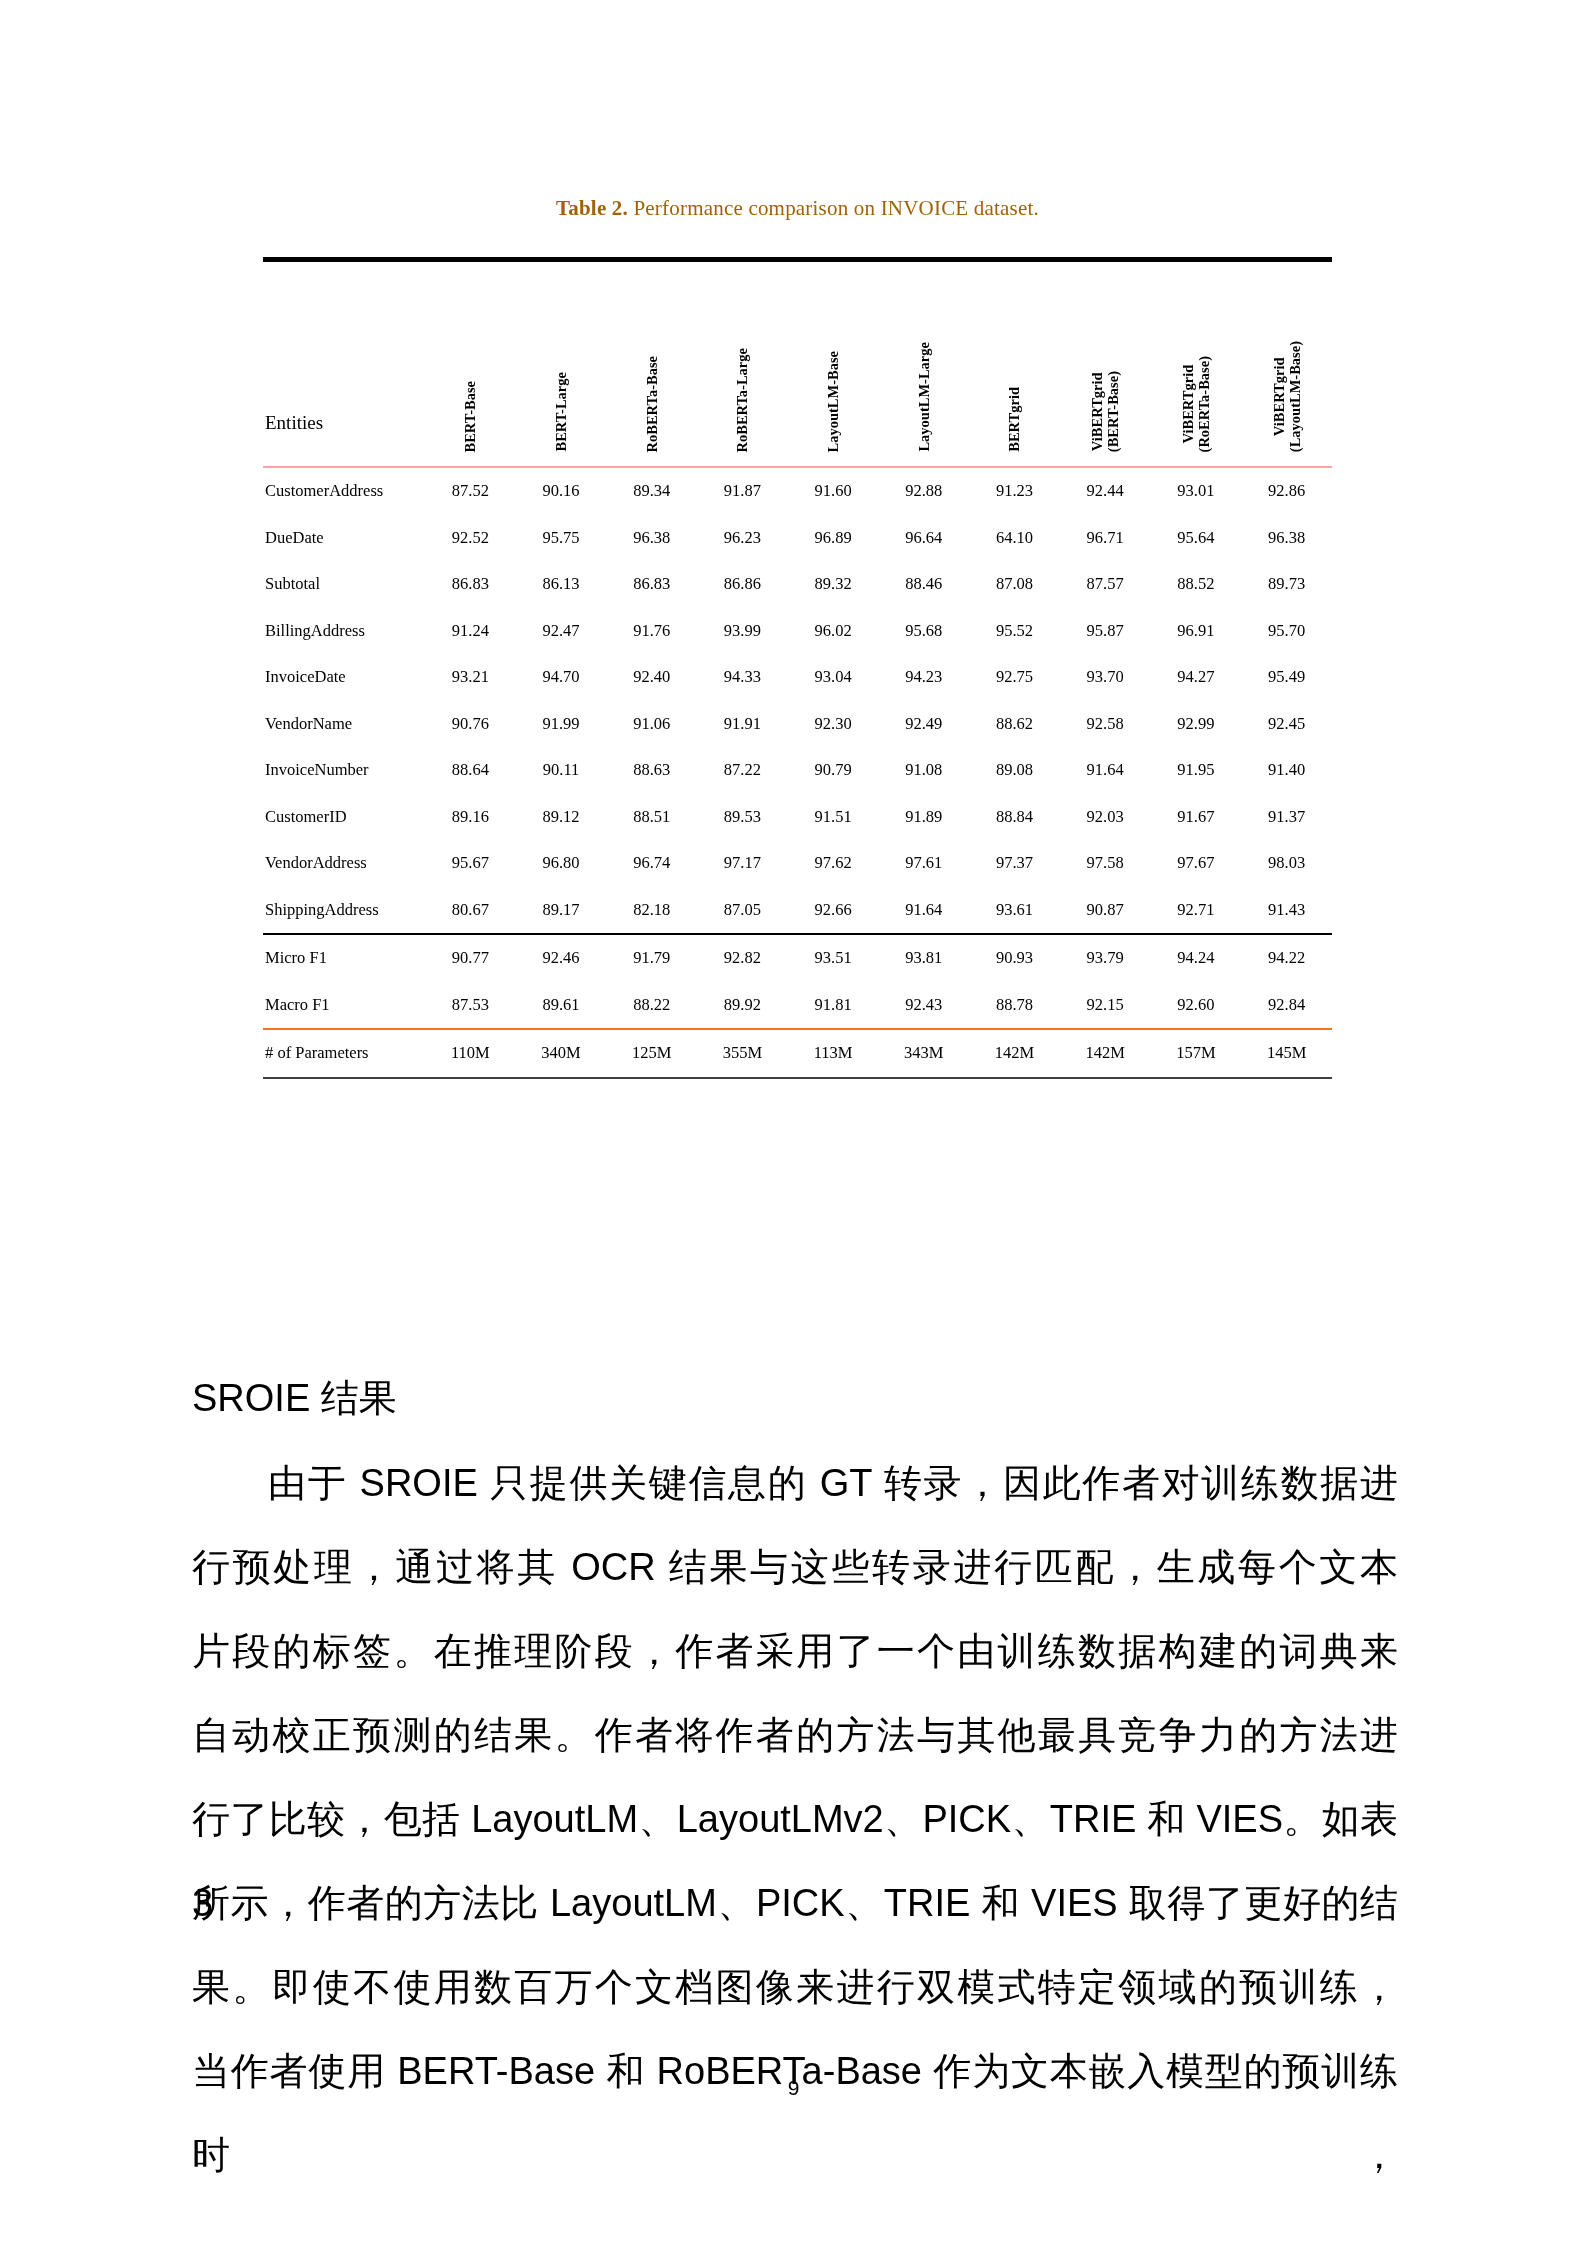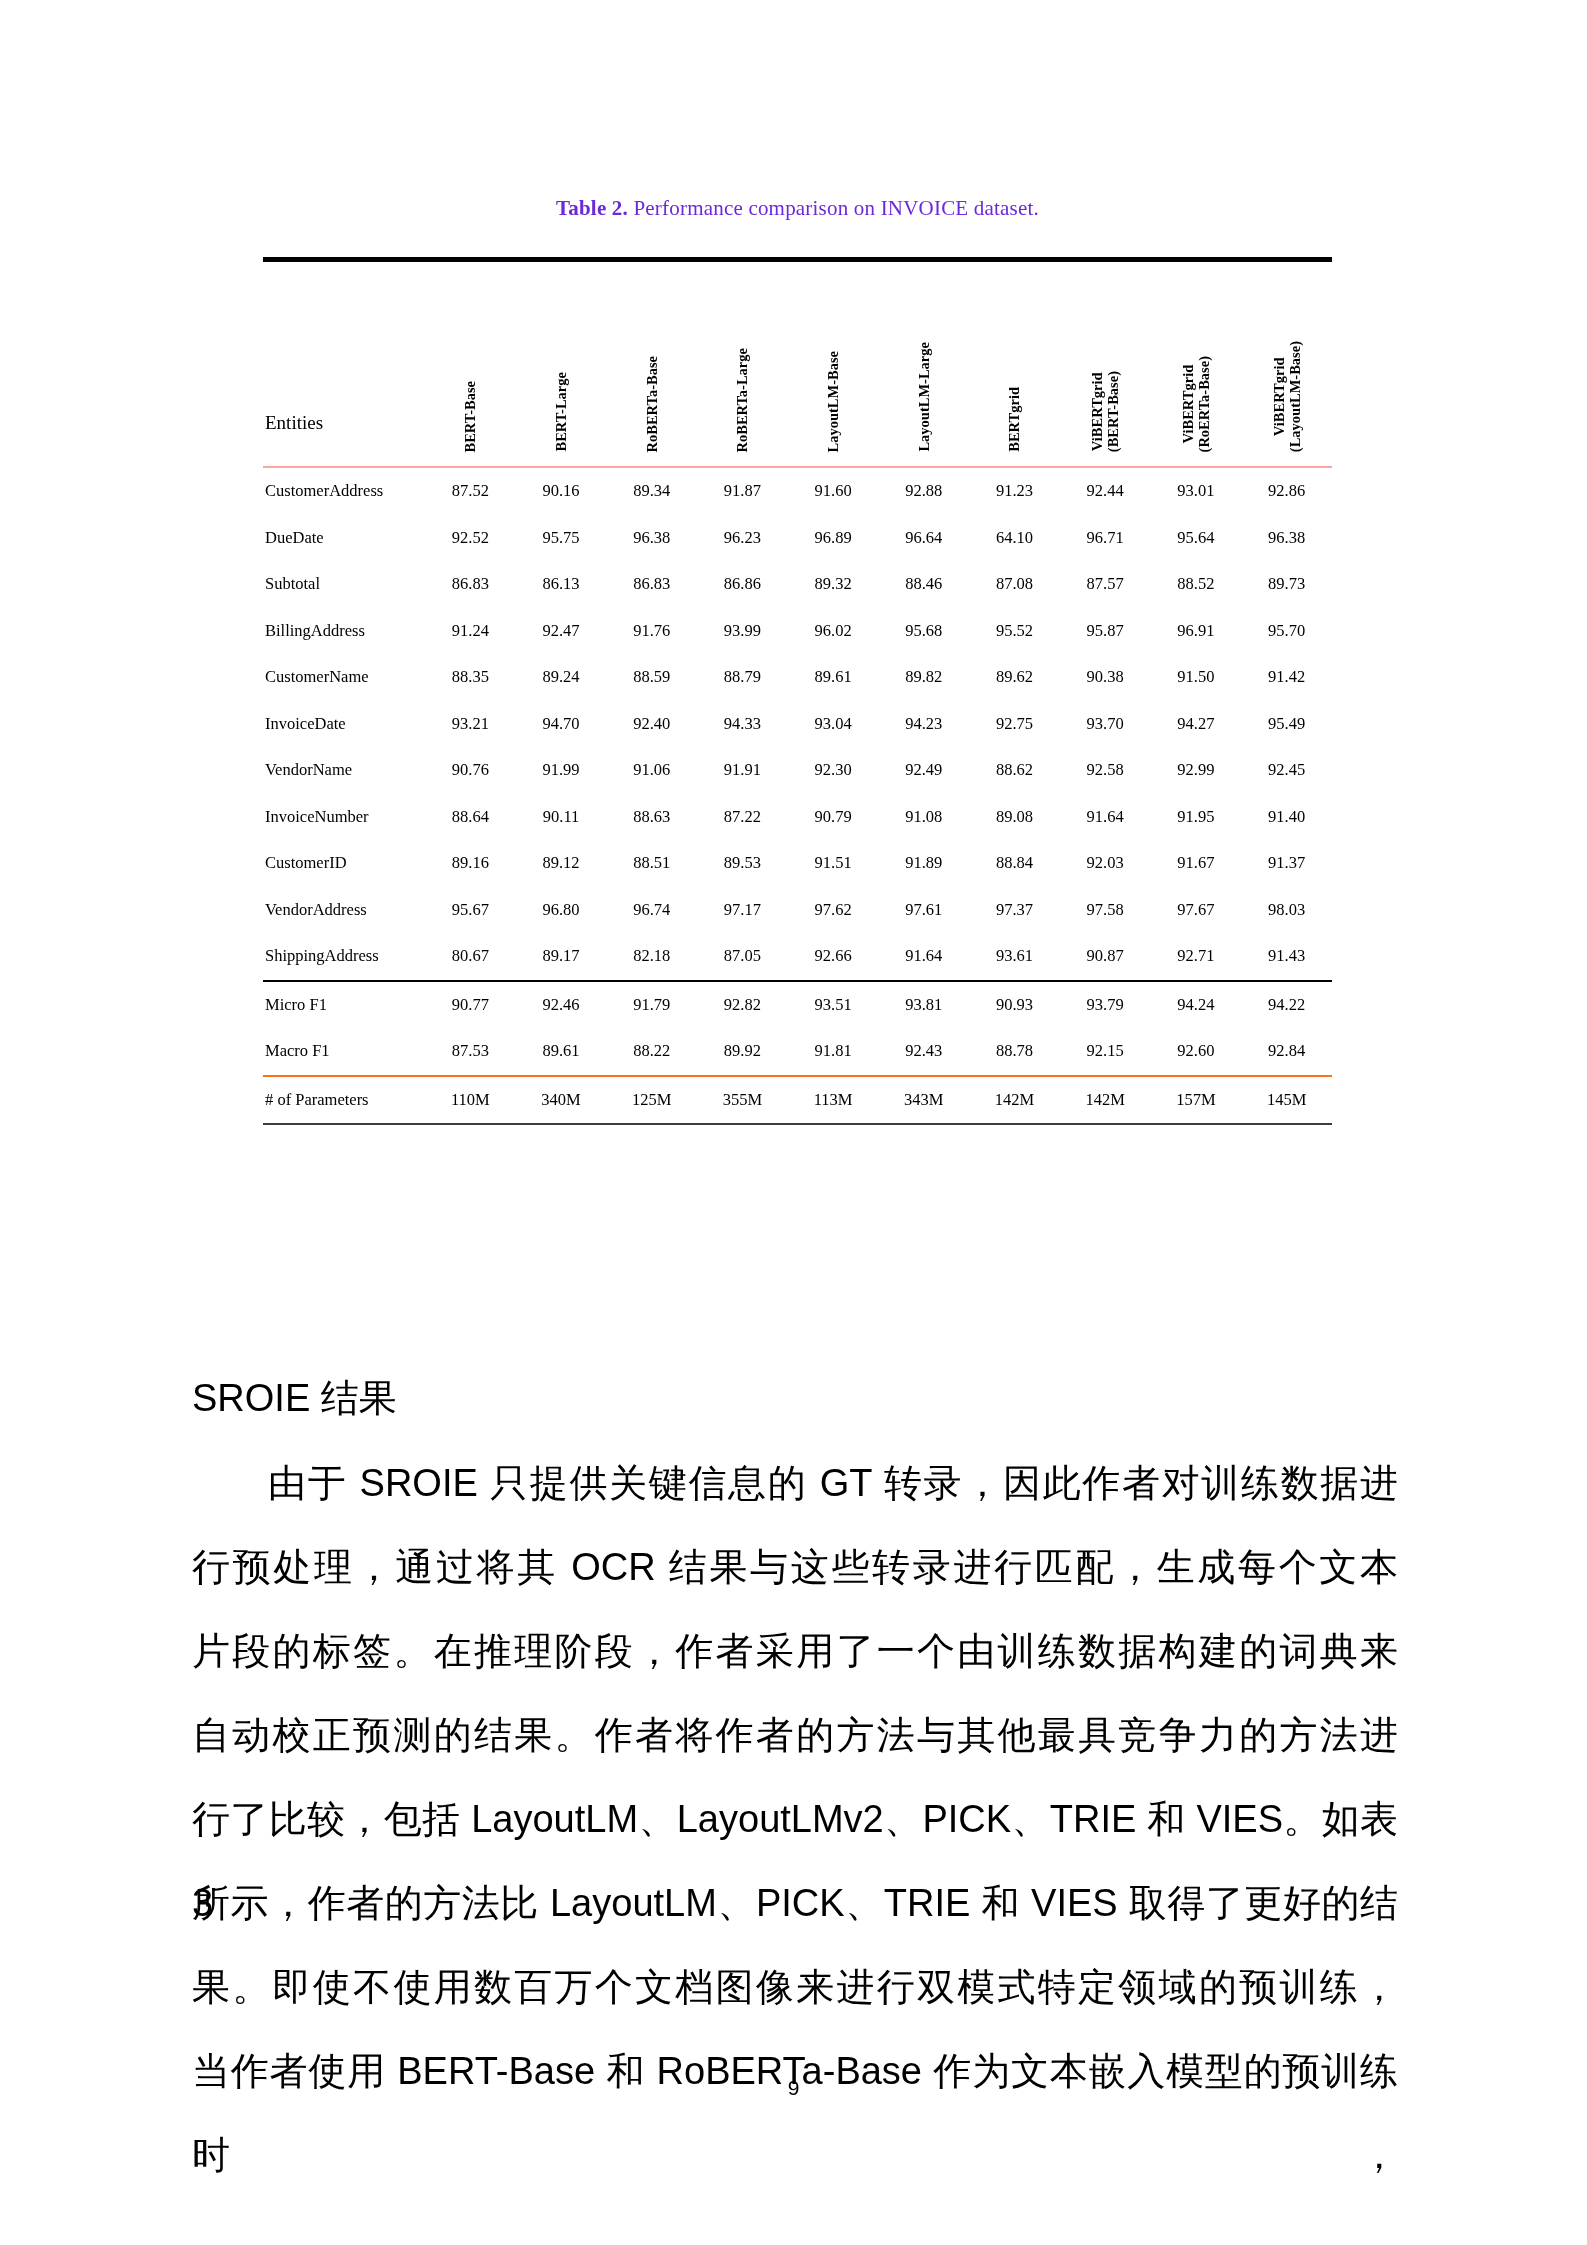--- a/index.html
+++ b/index.html
@@ -6,21 +6,21 @@
   body {
     width:1587px; height:2245px;
     background:#ffffff; color:#000;
     font-family:"Liberation Serif", serif;
     position:relative; overflow:hidden;
   }
 
   
   .table-block { position:absolute; left:263px; top:196px; width:1069px; }
   .table-title {
-    text-align:center; font-size:21px; color:#6d28d9;
+    text-align:center; font-size:21px; color:#a16207;
     margin-bottom:36px; letter-spacing:0.2px;
   }
   .table-title b { font-weight:bold; }
 
   table.results {
     border-collapse:collapse; width:100%; table-layout:fixed;
     border-top:5px solid #000;
     border-bottom:2px solid #3d3d3d;
   }
   table.results col.c-entity { width:162px; }
@@ -148,33 +148,20 @@
             <td>91.76</td>
             <td>93.99</td>
             <td>96.02</td>
             <td>95.68</td>
             <td>95.52</td>
             <td>95.87</td>
             <td>96.91</td>
             <td>95.70</td>
           </tr>
           <tr>
-            <td class="entity">CustomerName</td>
-            <td>88.35</td>
-            <td>89.24</td>
-            <td>88.59</td>
-            <td>88.79</td>
-            <td>89.61</td>
-            <td>89.82</td>
-            <td>89.62</td>
-            <td>90.38</td>
-            <td>91.50</td>
-            <td>91.42</td>
-          </tr>
-          <tr>
             <td class="entity">InvoiceDate</td>
             <td>93.21</td>
             <td>94.70</td>
             <td>92.40</td>
             <td>94.33</td>
             <td>93.04</td>
             <td>94.23</td>
             <td>92.75</td>
             <td>93.70</td>
             <td>94.27</td>

